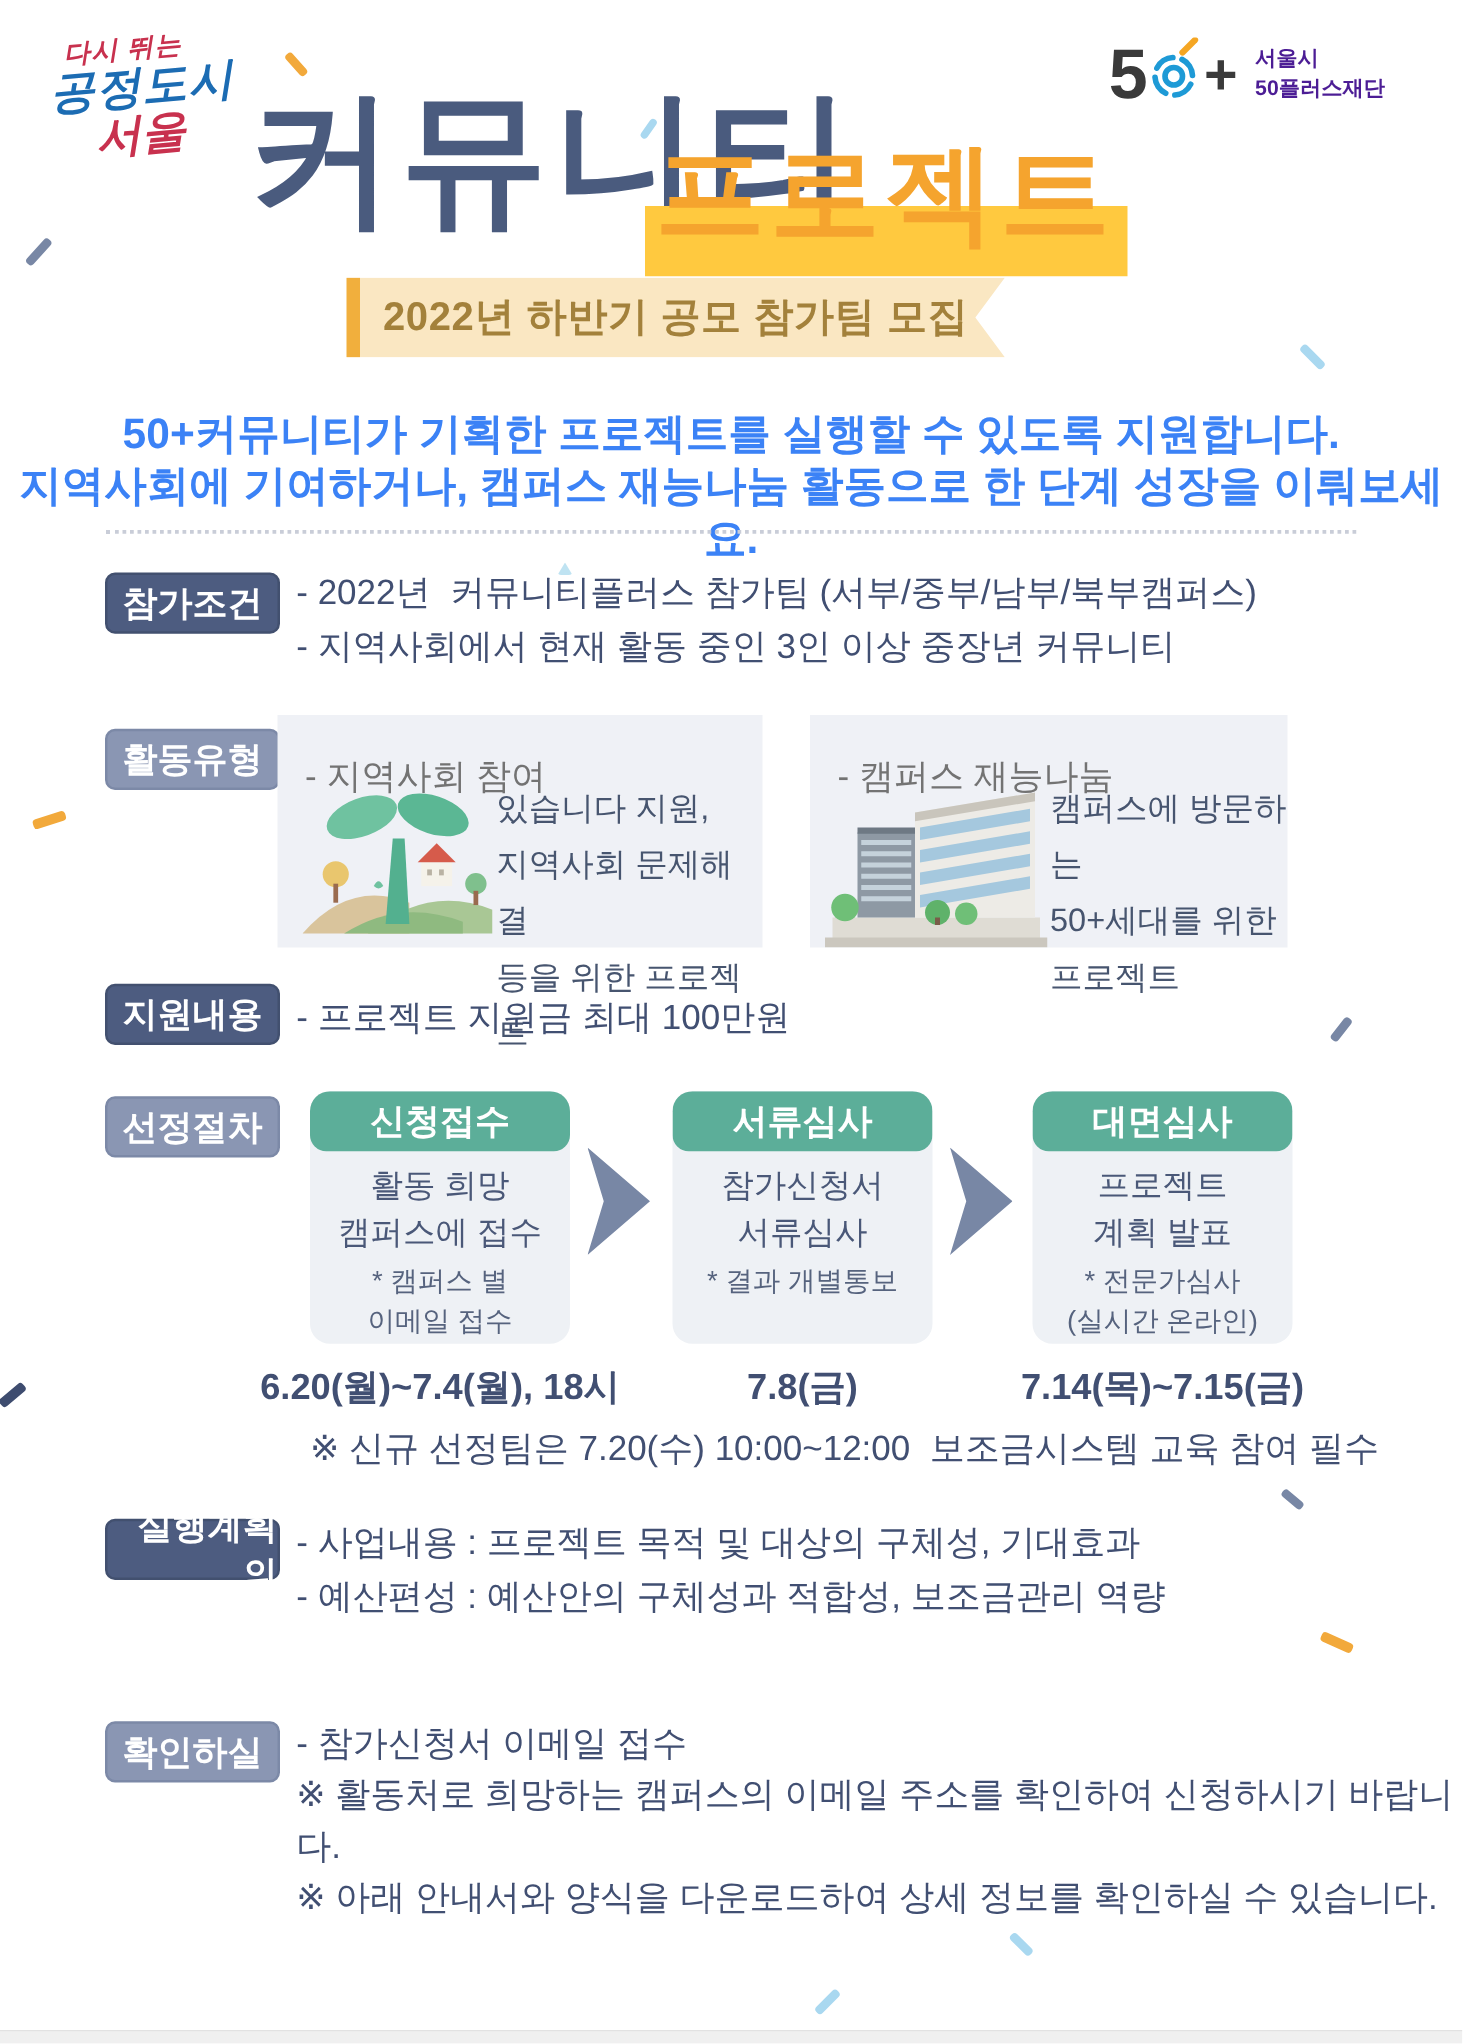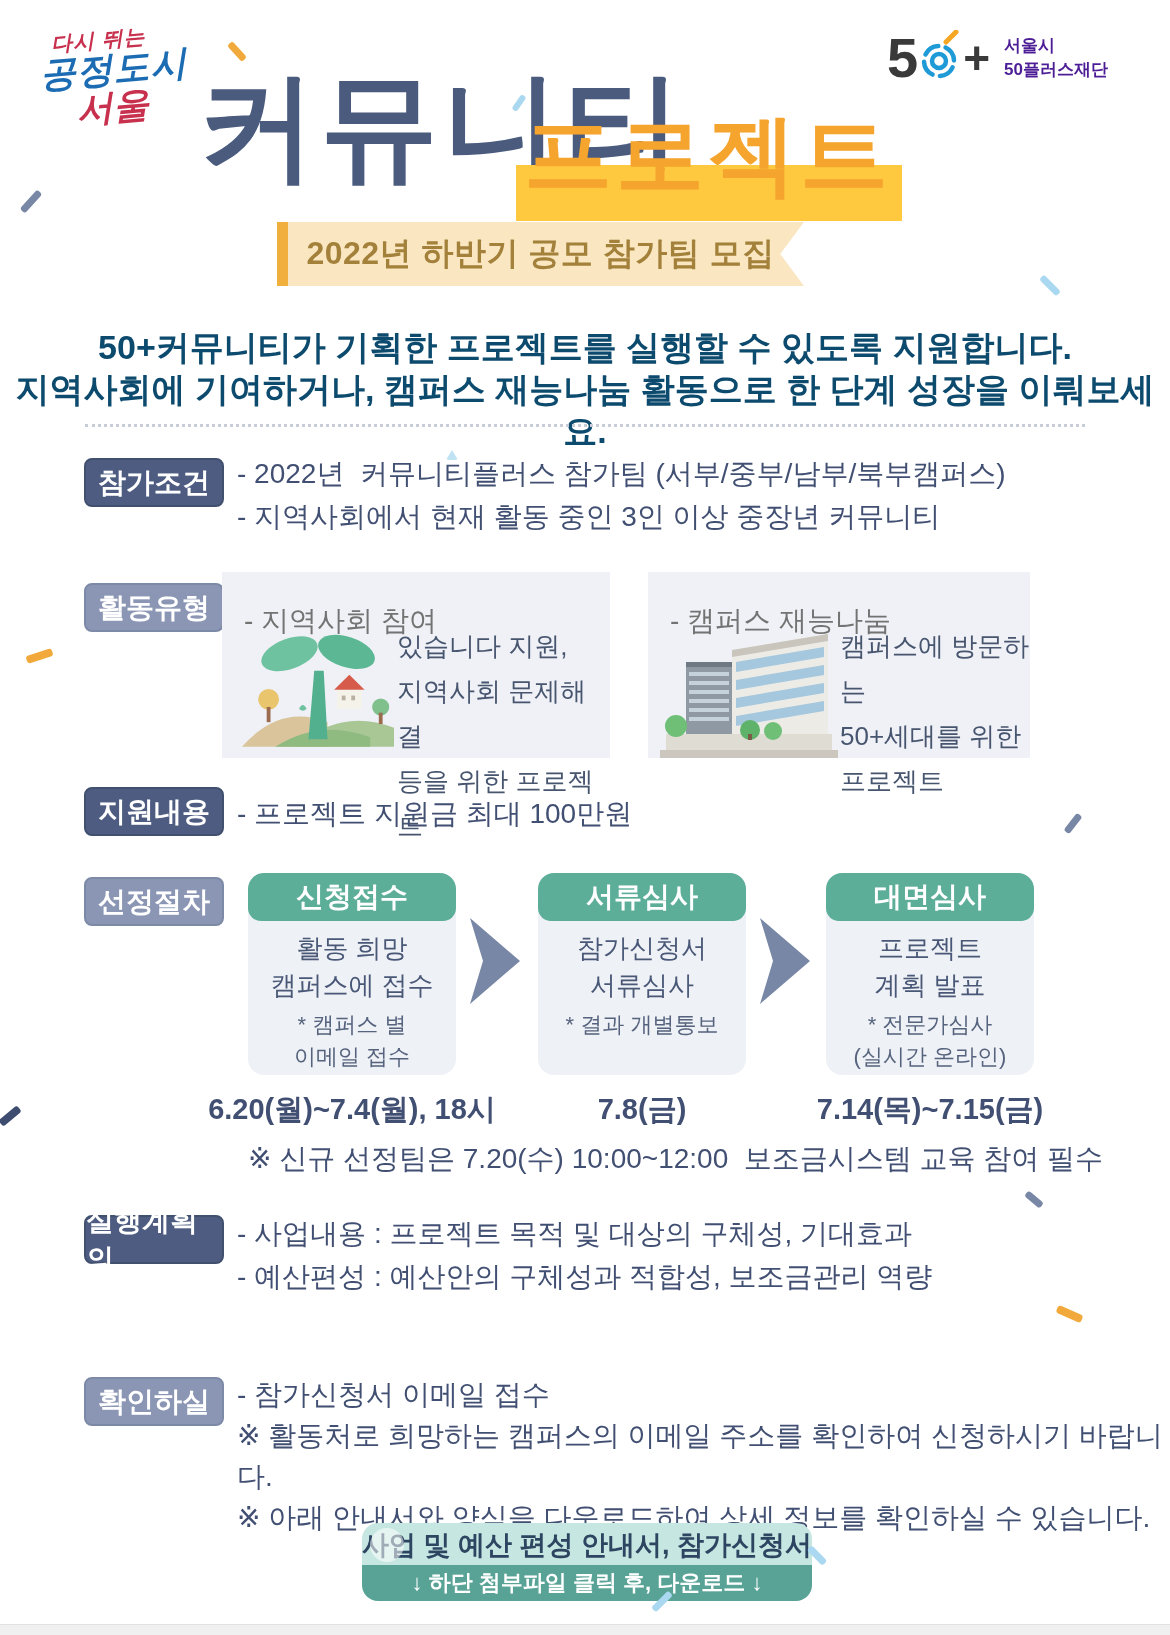--- a/index.html
+++ b/index.html
@@ -27,27 +27,27 @@
   .foundation .five{font-size:56px; font-weight:bold; color:#3A3A3A; line-height:1;}
   .foundation .plus{font-size:46px; font-weight:bold; color:#3A3A3A; line-height:1; margin-left:1px;}
   .foundation .org{margin-left:14px; font-size:17px; color:#4c1d95; line-height:1.4; font-weight:bold;}
 
   .banner{left:277px; top:222px; width:527px; height:64px; background:#FAE7C2;
     clip-path:polygon(0 0,100% 0,95.5% 50%,100% 100%,0 100%);
     display:flex; align-items:center; justify-content:center;}
   .banner-bar{position:absolute; left:0; top:0; width:11px; height:100%; background:#F1AF3D;}
   .banner-text{font-size:32px; font-weight:bold; color:#A3813B; letter-spacing:0.5px;}
 
-  .intro{left:0; top:326px; width:1170px; text-align:center; font-size:34px; font-weight:bold; color:#0c4a6e; line-height:1.24;}
+  .intro{left:0; top:326px; width:1170px; text-align:center; font-size:34px; font-weight:bold; color:#3b82f6; line-height:1.24;}
   .divider{left:85px; top:424px; width:1000px; border-top:3px dotted #C9CDD8;}
 
   
   .label{width:140px; height:49px; border-radius:8px; display:flex; align-items:center; justify-content:center;
     color:#fff; font-size:28px; font-weight:bold; box-sizing:border-box; left:84px;}
-  .label-dark{background:#4D5C80; border:2px solid #42506F;}
+  .label-dark{background:#4D5C80; border:2px solid #42506F;text-align:right;}
   .label-light{background:#8A96B3; border:2px solid #7C89A7;}
 
   .bullet{font-size:28px; color:#414F72; line-height:43px;}
 
   
   .panel{background:#EFF1F6; top:572px; height:186px;}
   .panel-title{position:absolute; left:22px; top:12px; font-size:28px; font-weight:normal; color:#737373;margin-top:18px;}
   .panel-desc{position:absolute; font-size:26px; color:#47556F; line-height:45px;}
 
   
@@ -228,27 +228,20 @@
     <div class="bullet txt" style="line-height:43px;">- 예산편성 : 예산안의 구체성과 적합성, 보조금관리 역량</div>
   </div>
 
   <div class="abs label label-light" style="top:1377px;">확인하실</div>
   <div class="abs" style="left:237px; top:1374px;">
     <div class="bullet txt" style="line-height:41px;">- 참가신청서 이메일 접수</div>
     <div class="bullet txt" style="line-height:41px;">※ 활동처로 희망하는 캠퍼스의 이메일 주소를 확인하여 신청하시기 바랍니다.</div>
     <div class="bullet txt" style="line-height:41px;">※ 아래 안내서와 양식을 다운로드하여 상세 정보를 확인하실 수 있습니다.</div>
   </div>
 
-  <div class="abs dl-btn">
-    <div class="dl-top">
-      <div class="dl-circle"></div>
-      <span class="txt">사업 및 예산 편성 안내서, 참가신청서</span>
-    </div>
-    <div class="dl-bottom txt">↓ 하단 첨부파일 클릭 후, 다운로드 ↓</div>
-  </div>
 
   <div class="abs footer-strip"></div>
 
   <div class="confetti c-slate" style="left:18px; top:198px; width:26px; height:7px; transform:rotate(-48deg);"></div>
   <div class="confetti c-gold" style="left:226px; top:48px; width:22px; height:7px; transform:rotate(48deg);"></div>
   <div class="confetti c-blue" style="left:510px; top:100px; width:18px; height:6px; transform:rotate(-55deg);"></div>
   <div class="confetti tri-blue" style="left:446px; top:450px;"></div>
   <div class="confetti c-blue" style="left:1038px; top:282px; width:24px; height:7px; transform:rotate(45deg);"></div>
   <div class="confetti c-gold" style="left:26px; top:652px; width:27px; height:8px; transform:rotate(-18deg);"></div>
   <div class="confetti c-slate" style="left:1062px; top:820px; width:22px; height:7px; transform:rotate(-52deg);"></div>

